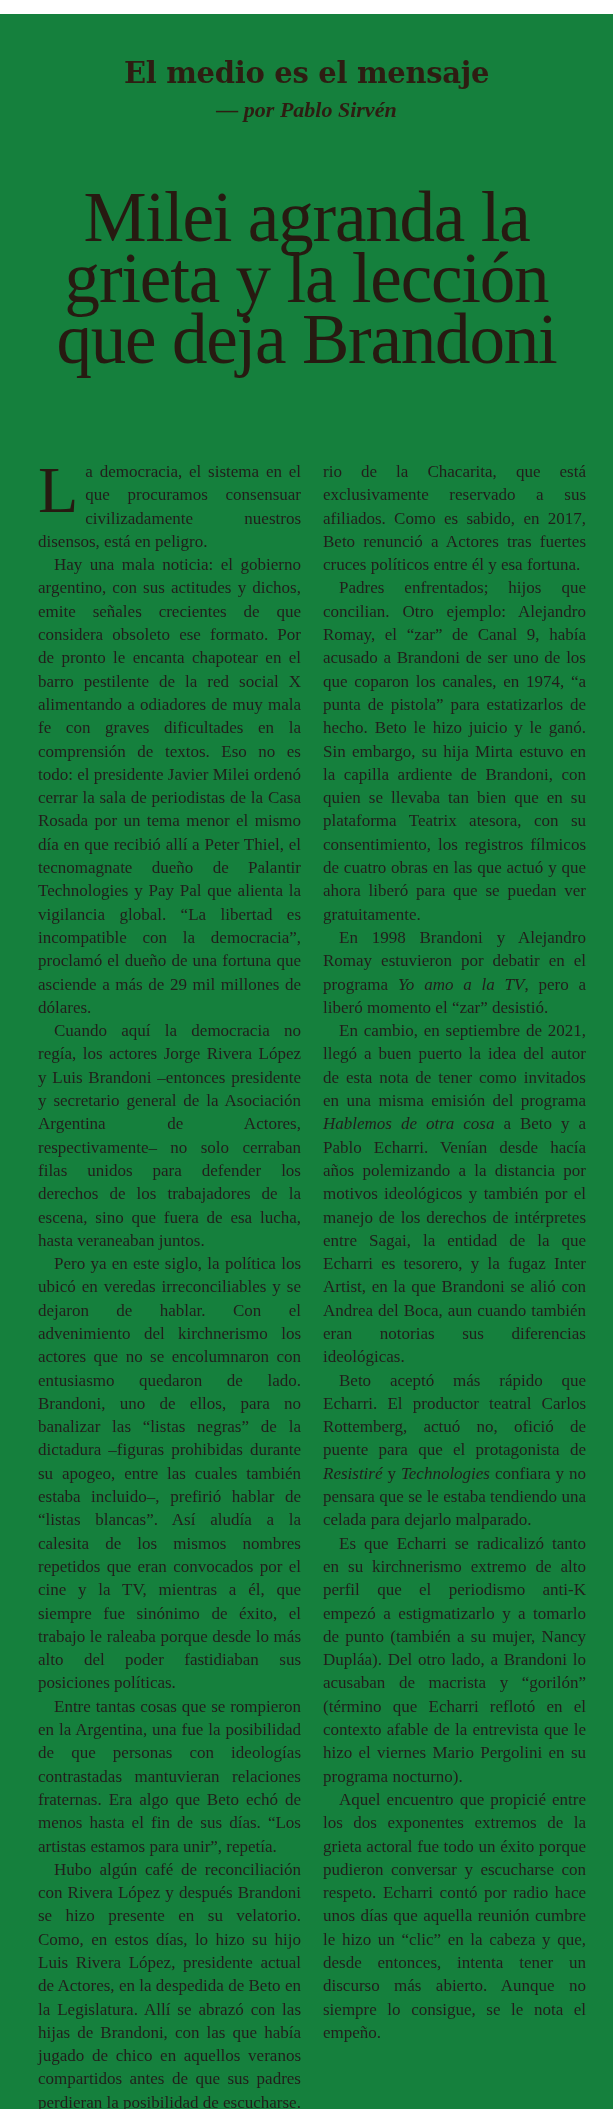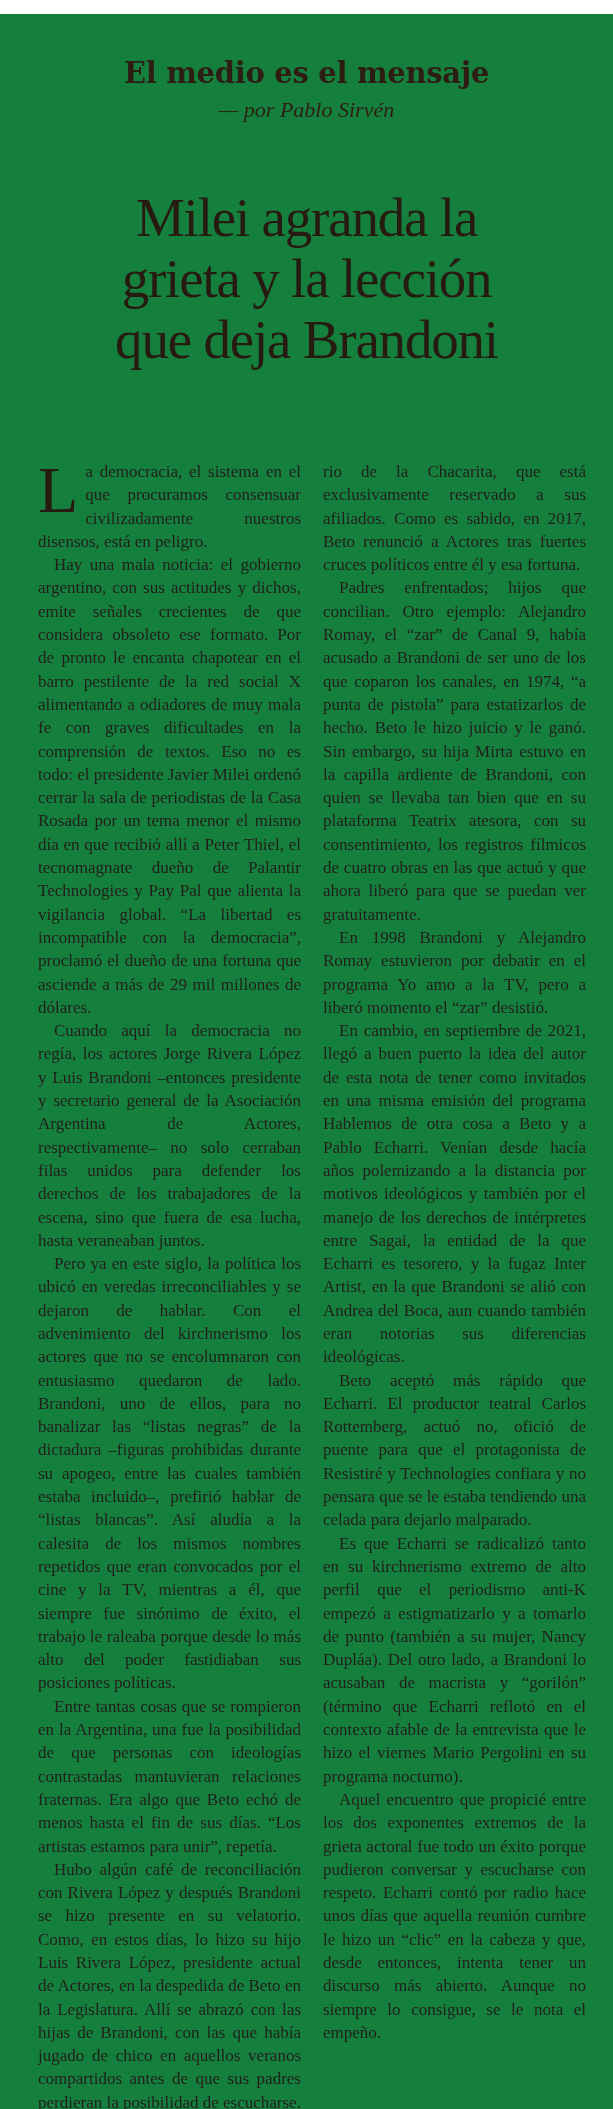--- a/index.html
+++ b/index.html
@@ -21,27 +21,28 @@
     letter-spacing: -0.3px;
     color: #2e1d12;
   }
   .byline {
     margin-top: 7px;
     text-align: center;
     font-family: "Liberation Serif", serif;
     font-style: italic;
     font-size: 22px;
     color: #2e1d12;
+    font-weight: bold;
   }
   .headline {
     margin-top: 64px;
     text-align: center;
     font-family: "Liberation Serif", serif;
     font-weight: 400;
-    font-size: 55px;
+    font-size: 71px;
     line-height: 61px;
     letter-spacing: -1.2px;
     color: #271a11;
     white-space: pre-line;
   }
   .columns {
     display: flex;
     gap: 22px;
     padding: 0 25px 0 38px;
     margin-top: 90px;
@@ -60,21 +61,21 @@
   }
   .col p.no-indent { text-indent: 0; }
   .dropcap {
     float: left;
     font-size: 66px;
     line-height: 54px;
     padding: 3px 7px 0 0;
     color: #271a11;
     font-family: "Liberation Serif", serif;
   }
-  .ital { }
+  .ital { font-style: italic; }
 </style>
 </head>
 <body>
 
 <div class="page">
   <div class="kicker">El medio es el mensaje</div>
   <div class="byline">— por Pablo Sirvén</div>
   <h1 class="headline" style="font-weight:400; margin-bottom:0;">Milei agranda la
 grieta y la lección
 que deja Brandoni</h1>

